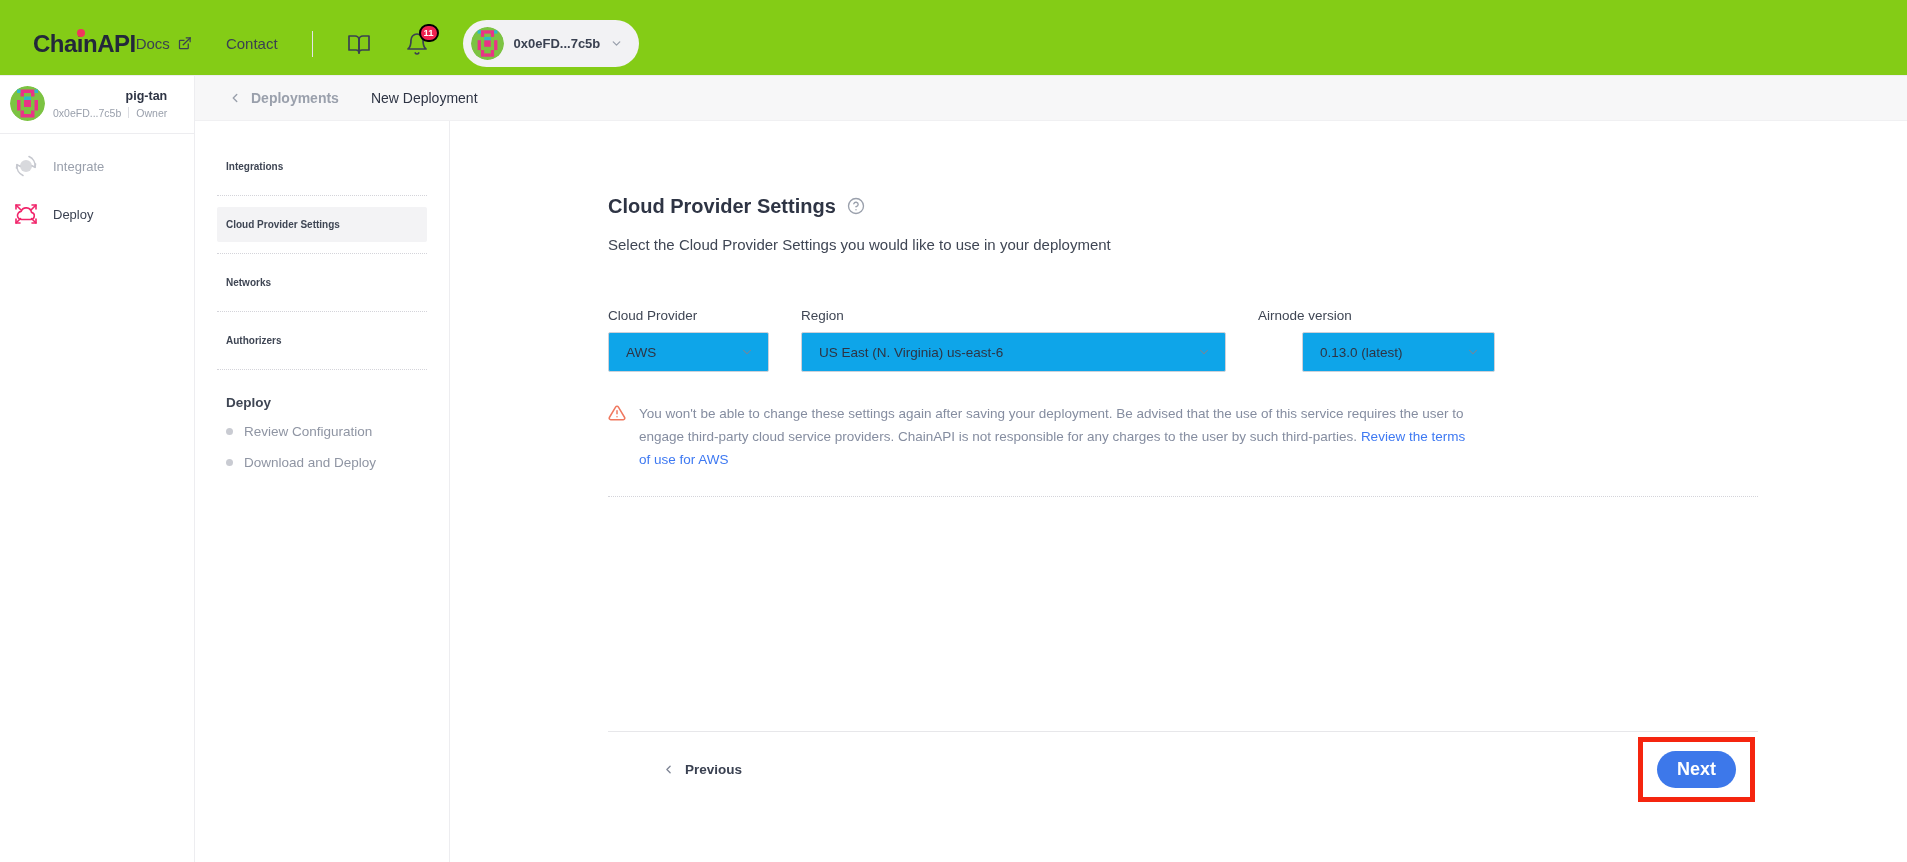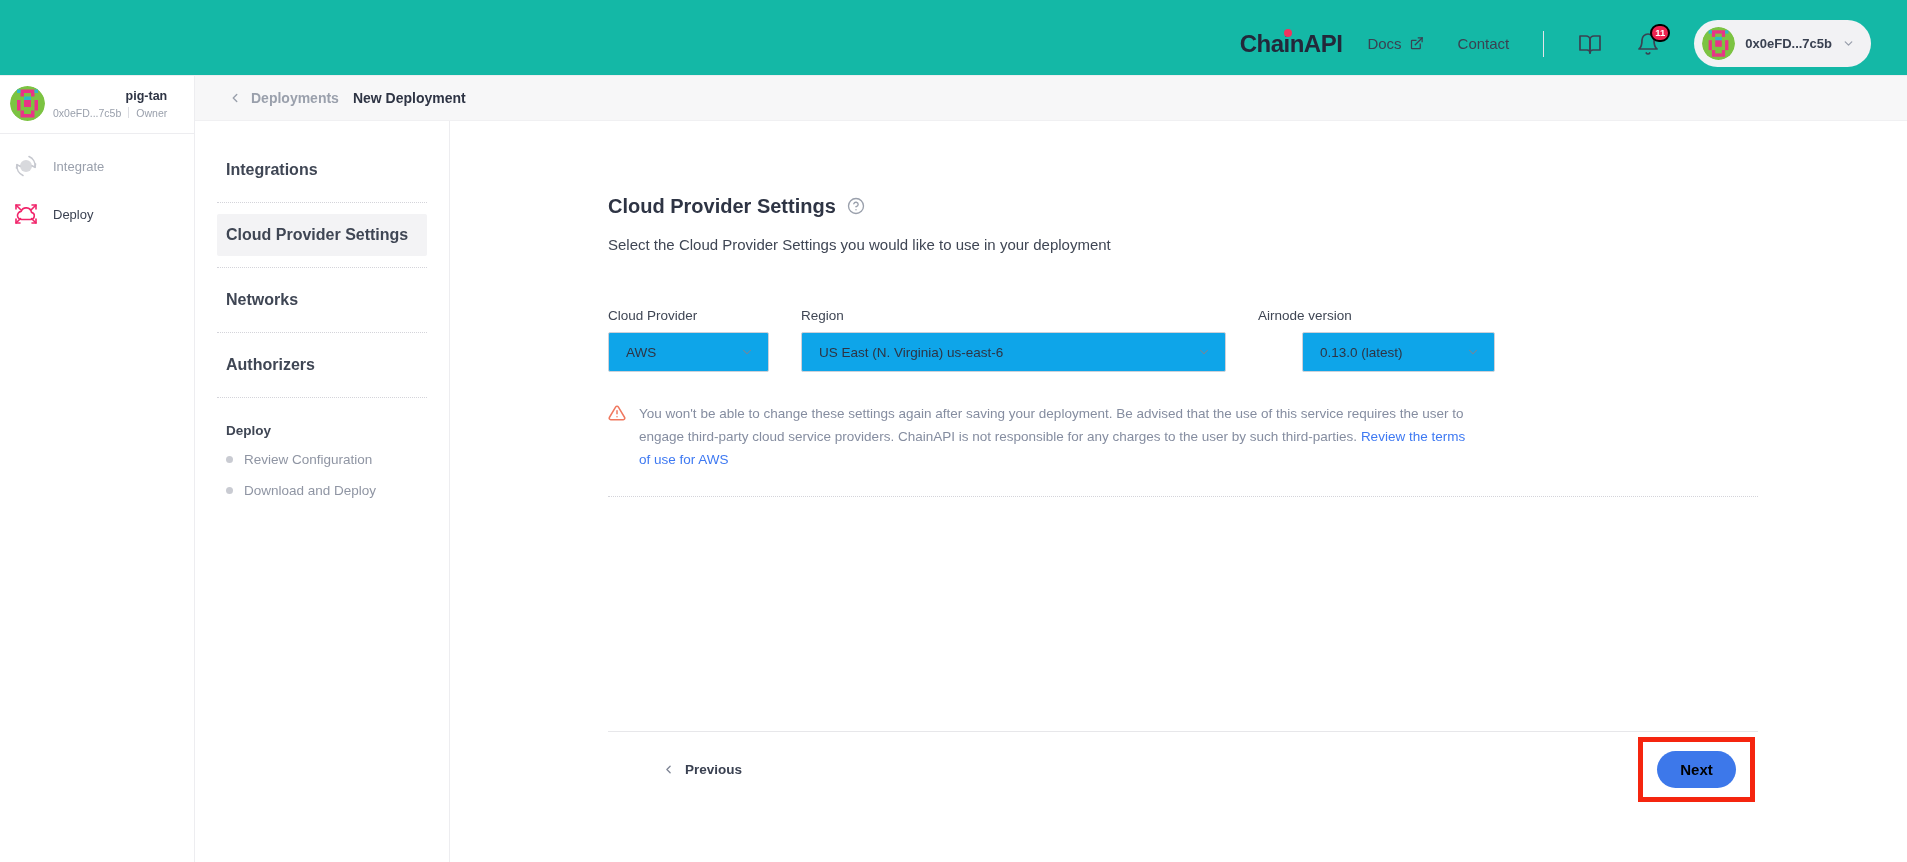--- a/index.html
+++ b/index.html
@@ -1,24 +1,24 @@
 <!DOCTYPE html>
 <html><head>
 <meta charset="utf-8">
 <style>
   * { margin:0; padding:0; box-sizing:border-box; }
   html,body { width:1907px; height:862px; background:#fff; overflow:hidden;
     font-family:"Liberation Sans", sans-serif; color:#3a4151; }
 
   
-  .header { height:76px; display:flex; align-items:center; justify-content:flex-end;
-    padding:12px 36px 0 33px; border-bottom:1px solid #ededf0; background:#14b8a6; }
+  .header { height:76px; display:flex; align-items:center; justify-content:flex-start;
+    padding:12px 36px 0 33px; border-bottom:1px solid #ededf0; background:#84cc16; }
   .logo { position:relative; font-size:24px; font-weight:800; letter-spacing:-0.5px; color:#23283a; }
   .logo-dot { position:absolute; left:44px; top:-1px; width:8px; height:8px; border-radius:50%; background:#f1355e; }
-  .hnav { display:flex; align-items:center; gap:34px;margin-left:25px; }
+  .hnav { display:flex; align-items:center; gap:34px; }
   .hlink { display:flex; align-items:center; gap:7px; font-size:15px; color:#3a4151; cursor:pointer; }
   .hdivider { width:1px; height:26px; background:#e3e4e8; }
   .icon-btn { position:relative; display:flex; align-items:center; cursor:pointer; }
   .badge { position:absolute; top:-8px; right:-10px; min-width:18px; height:18px; border-radius:9px;
     background:#ee2350; border:2px solid #000000; color:#fff; font-size:9.5px; font-weight:700;
     display:flex; align-items:center; justify-content:center; padding:0 3px; }
   .account-pill { display:flex; align-items:center; gap:10px; background:#f2f2f4; border-radius:24px;
     padding:7px 16px 7px 8px; cursor:pointer; }
   .account-pill .addr { font-size:13px; font-weight:600; color:#3a4151; }
   .avatar { border-radius:50%; overflow:hidden; flex:0 0 auto; }
@@ -34,27 +34,27 @@
   .side-item { display:flex; align-items:center; gap:13px; padding:10px 12px; cursor:pointer; }
   .side-item .lbl { font-size:13px; }
   .side-item.inactive .lbl { color:#9aa0ac; }
   .side-item.active .lbl { color:#3a4151; }
 
   .right-col { flex:1; display:flex; flex-direction:column; min-width:0; }
   .breadcrumb-bar { height:45px; background:#f7f7f8; border-bottom:1px solid #f0f0f2;
     display:flex; align-items:center; padding-left:33px; gap:14px; }
   .bc-back { display:flex; align-items:center; gap:9px; cursor:pointer;text-align:right; }
   .bc-back .txt { font-size:14px; font-weight:600; color:#9aa0ac; }
-  .bc-current { font-size:14px; font-weight:700; color:#2e3444; }
+  .bc-current { font-size:14px; font-weight:400; color:#2e3444; margin-left:18px; }
 
   .content { flex:1; display:flex; min-width:0; }
 
   
   .stepnav { width:255px; border-right:1px solid #ededf0; padding:28px 22px 0 22px; }
-  .step-item { font-size:16px; font-weight:600; color:#3f4654; padding:12px 9px; cursor:pointer; border-radius:2px; }
+  .step-item { font-size:10px; font-weight:600; color:#3f4654; padding:12px 9px; cursor:pointer; border-radius:2px; }
   .step-item.active { background:#f3f3f5; }
   .step-sep { border-bottom:1.5px dotted #d4d4da; margin:11px 0; }
   .step-section { font-size:13.5px; font-weight:600; color:#3f4654; padding:14px 9px 6px 9px; }
   .step-sub { display:flex; align-items:center; gap:11px; padding:8px 9px; cursor:pointer; }
   .step-sub .dot { width:7px; height:7px; border-radius:50%; background:#c9cbd2; }
   .step-sub .txt { font-size:13.5px; color:#8f95a3; }
 
   
   .main { flex:1; min-width:0; }
   .main-inner { width:1150px; margin:71px 0 0 158px; }
@@ -73,22 +73,22 @@
   .warning-text { width:830px; font-size:13.5px; line-height:23px; color:#858da0; }
   .warning-link { color:#3e79f2; font-weight:500; cursor:pointer; }
 
   .dotted-divider { border-bottom:1.5px dotted #d4d4da; margin-top:25px; }
   .spacer { height:234px; }
 
   .footer { border-top:1px solid #e7e7ea; display:flex; align-items:center; justify-content:space-between; padding-top:5px; }
   .prev { display:flex; align-items:center; gap:10px; margin-left:54px; cursor:pointer; }
   .prev .txt { font-size:13.5px; font-weight:600; color:#3a4151; }
   .annotation-box { border:5px solid #f5250f; padding:9px 14px; margin-right:3px; background:transparent; }
-  .next-btn { width:79px; height:37px; border:none; border-radius:19px; background:#3d78ea; color:#000000;
-    font-size:15px; font-weight:600; font-family:"Liberation Sans", sans-serif; cursor:pointer; }
+  .next-btn { width:79px; height:37px; border:none; border-radius:19px; background:#3d78ea; color:#ffffff;
+    font-size:18px; font-weight:600; font-family:"Liberation Sans", sans-serif; cursor:pointer; }
 
   svg { display:block; }
 </style>
 </head>
 <body>
 
 <div class="header">
   <div class="logo">
     <span>ChainAPI</span>
     <span class="logo-dot"></span>

